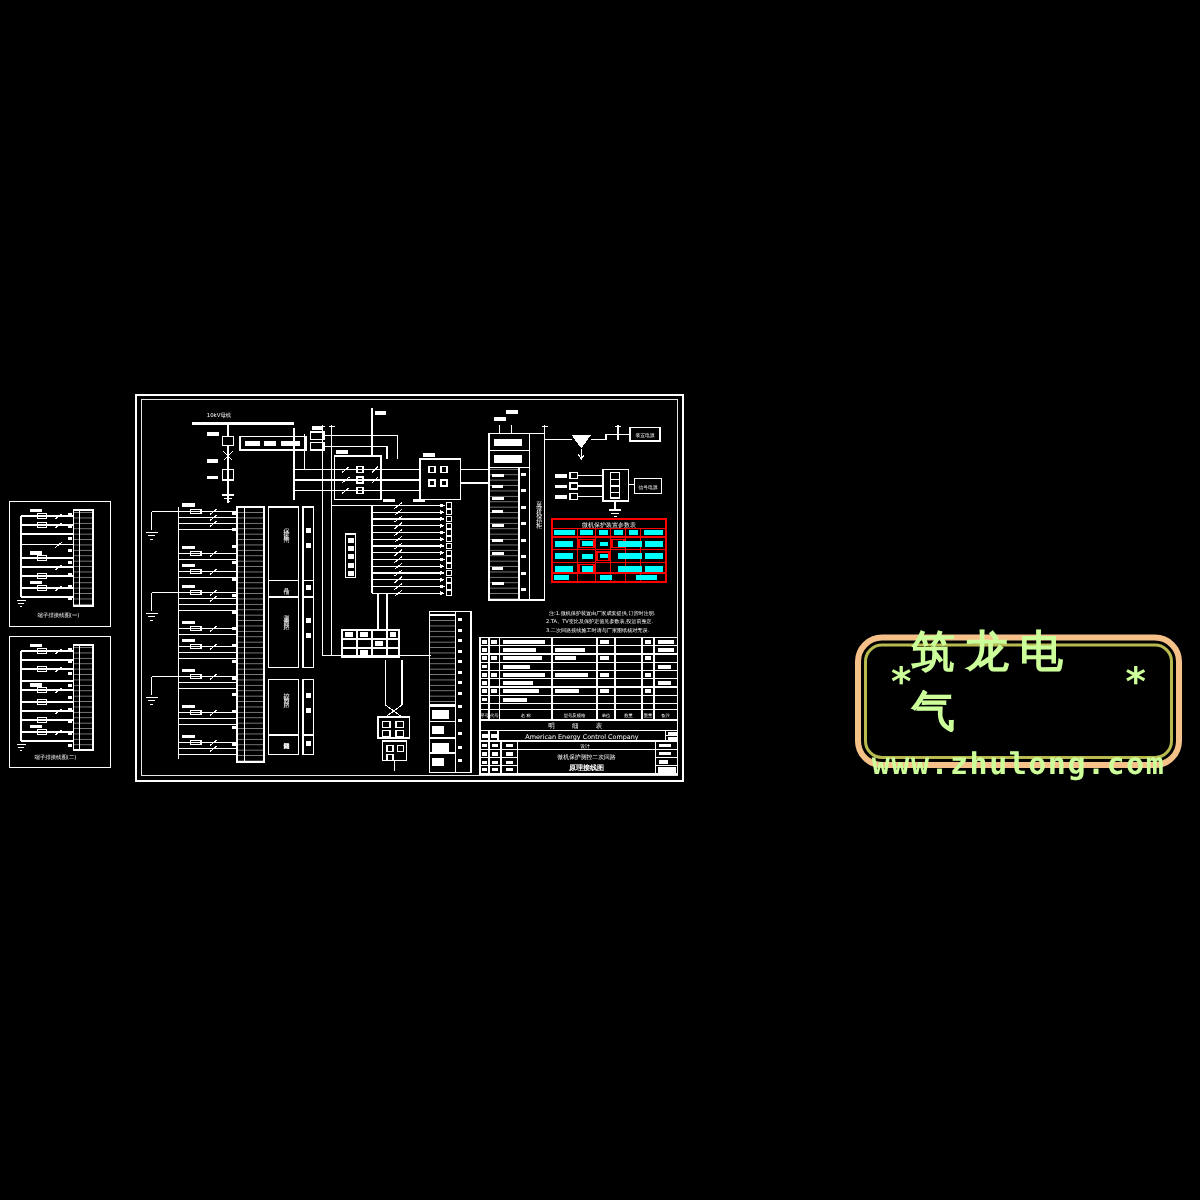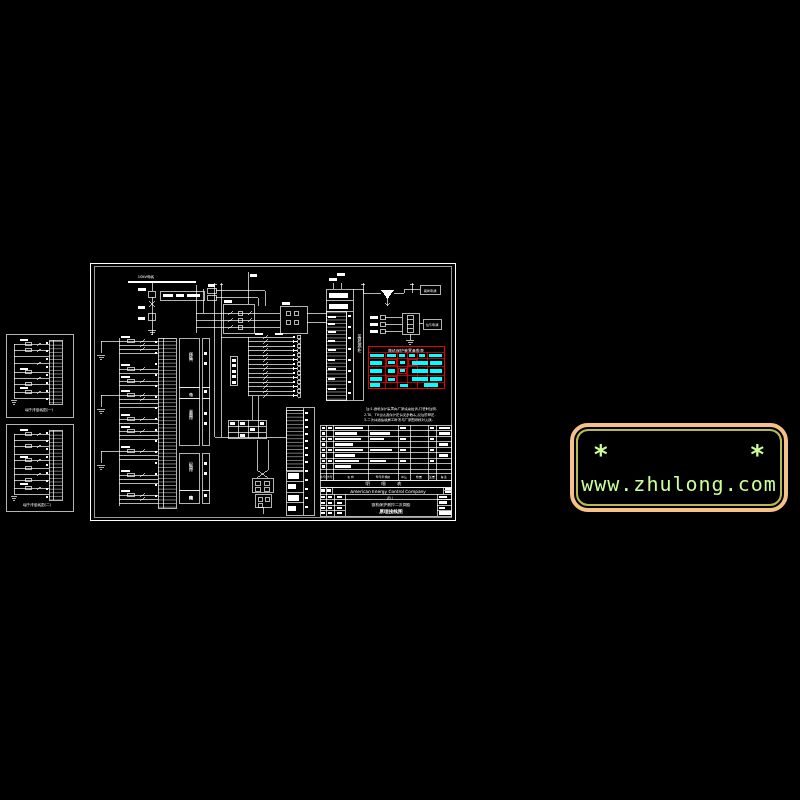--- a/index.html
+++ b/index.html
@@ -11,21 +11,21 @@
   
   .logo{position:absolute;left:570px;top:423px;width:218px;height:89px;box-sizing:border-box;
         background:#000;border:4px solid #F5C189;border-radius:18px;}
   .logo-inner{position:absolute;inset:2px;border:2px solid #B8BA50;border-radius:12px;
               display:flex;flex-direction:column;justify-content:center;gap:2px;}
   .logo-row1{display:flex;align-items:center;justify-content:space-between;
              padding:0 16px;color:#CCFF99;}
   .logo-star{font-size:26px;font-weight:bold;}
   .logo-brand{font-size:29px;font-weight:bold;letter-spacing:7px;color:#CCFF99;}
   .logo-url{text-align:center;color:#CCFF99;font-family:"DejaVu Sans Mono",monospace;
-            font-size:20px;font-weight:normal;letter-spacing:1px;}
+            font-size:20px;font-weight:bold;letter-spacing:1px;}
 </style>
 </head>
 <body>
 
 <div class="canvas">
 
 <svg width="800" height="800" viewBox="0 0 800 800" shape-rendering="crispEdges">
   <defs>
     <pattern id="rows36" width="6" height="3.6" patternUnits="userSpaceOnUse">
       <path d="M0 3.3 H6" stroke="#fff" stroke-width="0.5"></path>
@@ -326,19 +326,20 @@
     <path d="M37 436 l4 -3.4 M37 448 l4 -3.4 M37 462 l4 -3.4 M37 476 l4 -3.4 M37 490 l4 -3.4"></path>
     <path fill="#fff" stroke="none" d="M20 429h8v2.2h-8z M20 455.5h8v2.2h-8z M20 483h8v2.2h-8z"></path>
     <text x="37" y="506" font-size="3.6" text-anchor="middle" stroke="none">端子排接线图(二)</text>
   </g>
 </svg>
 
   <div class="logo">
     <div class="logo-inner">
       <div class="logo-row1">
         <span class="logo-star">*</span>
+        <span class="logo-brand">筑龙电气</span>
         <span class="logo-star">*</span>
       </div>
       <div class="logo-url">www.zhulong.com</div>
     </div>
   </div>
 
 </div>
 
 </body></html>

